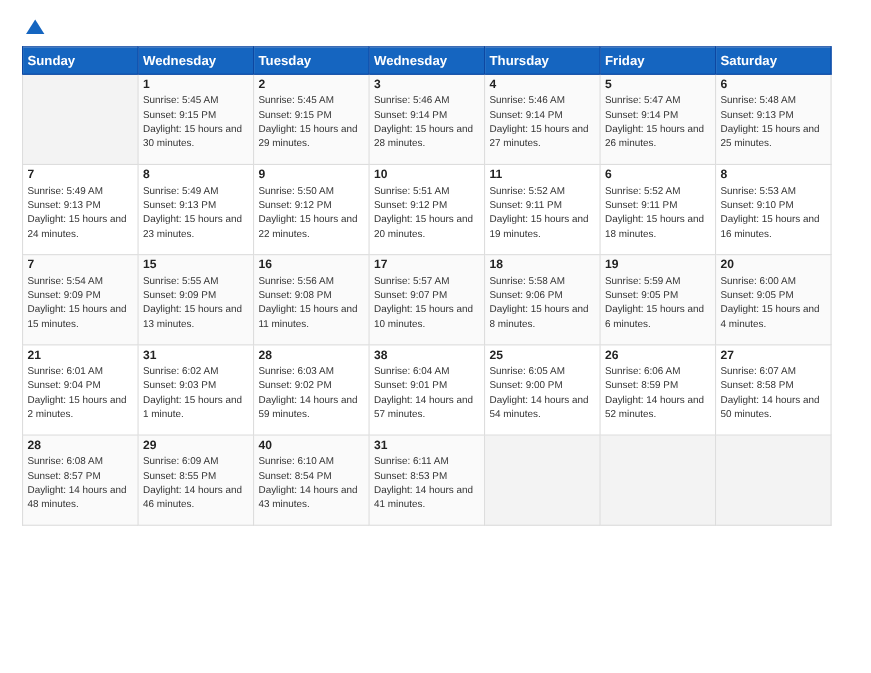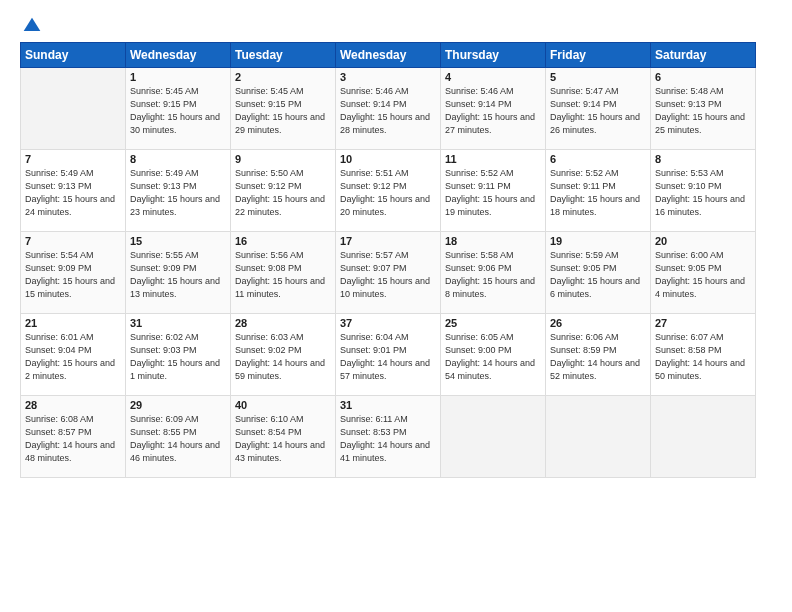--- a/index.html
+++ b/index.html
@@ -235,21 +235,21 @@
           </td>
           <td>
             <span class="day-num">31</span>
             <div class="day-info">Sunrise: 6:02 AM<br>Sunset: 9:03 PM<br>Daylight: 15 hours and 1 minute.</div>
           </td>
           <td>
             <span class="day-num">28</span>
             <div class="day-info">Sunrise: 6:03 AM<br>Sunset: 9:02 PM<br>Daylight: 14 hours and 59 minutes.</div>
           </td>
           <td>
-            <span class="day-num">37</span>
+            <span class="day-num">38</span>
             <div class="day-info">Sunrise: 6:04 AM<br>Sunset: 9:01 PM<br>Daylight: 14 hours and 57 minutes.</div>
           </td>
           <td>
             <span class="day-num">25</span>
             <div class="day-info">Sunrise: 6:05 AM<br>Sunset: 9:00 PM<br>Daylight: 14 hours and 54 minutes.</div>
           </td>
           <td>
             <span class="day-num">26</span>
             <div class="day-info">Sunrise: 6:06 AM<br>Sunset: 8:59 PM<br>Daylight: 14 hours and 52 minutes.</div>
           </td>

